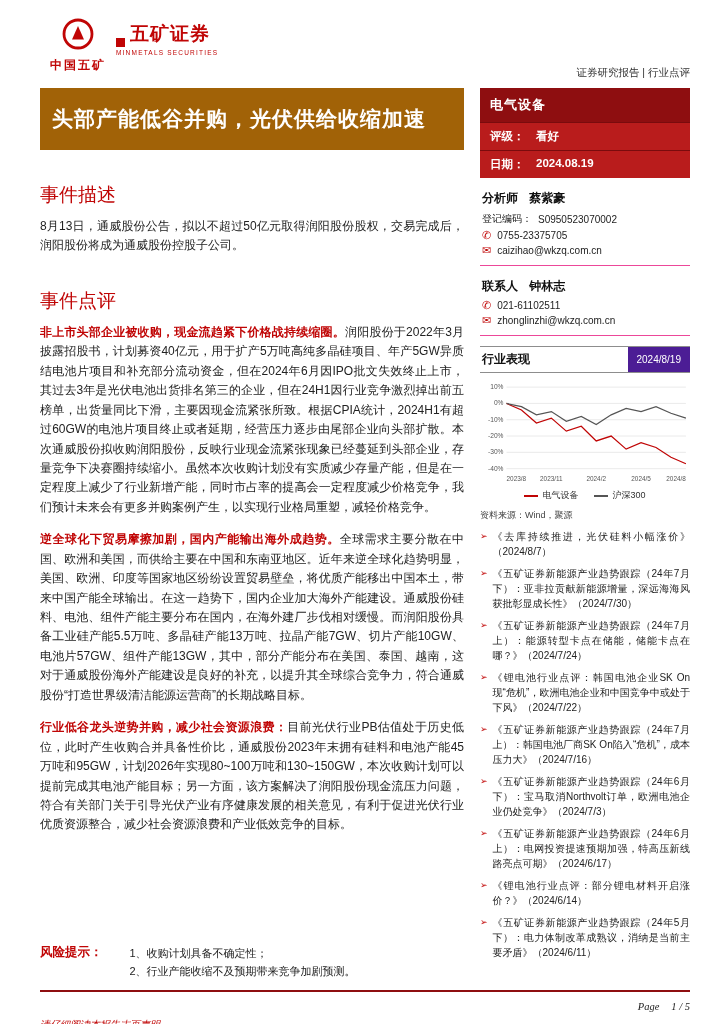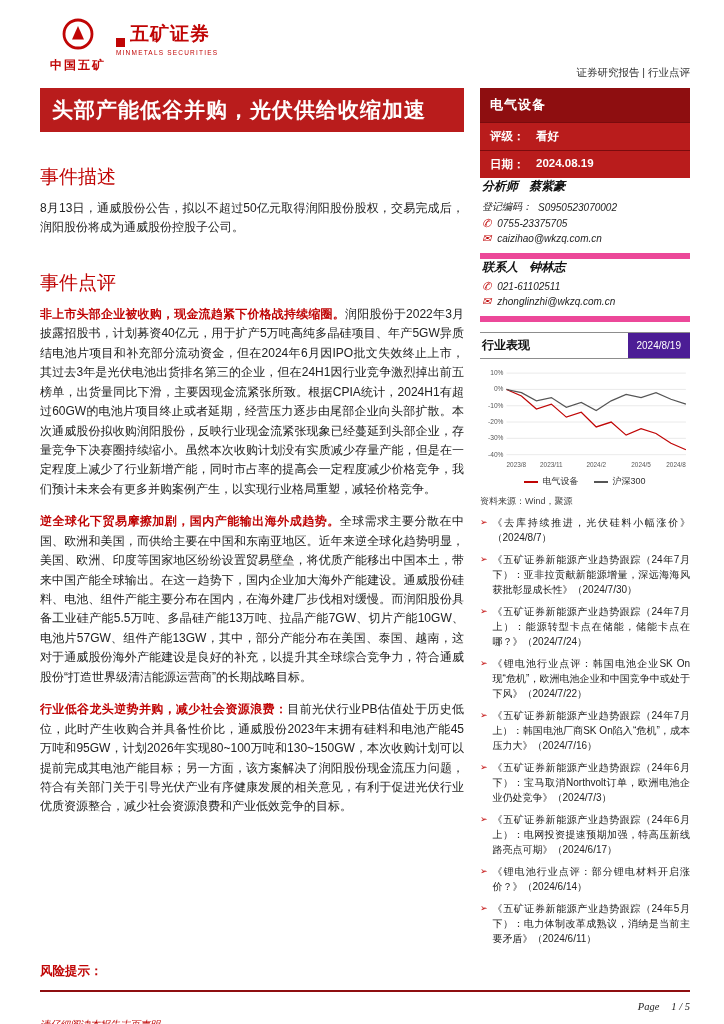--- a/index.html
+++ b/index.html
@@ -25,43 +25,43 @@
   .brand-sub { font-size:6.5px; color:#C00505; letter-spacing:1.2px; margin-top:2px; }
   .report-type { position:absolute; right:0; bottom:8px; font-size:10.5px; color:#333333; }
 
   
   .columns { flex:1; display:flex; gap:16px; min-height:0; }
   .left  { width:424px; display:flex; flex-direction:column; overflow:hidden; }
   .right { flex:1; display:flex; flex-direction:column; overflow:hidden; }
 
   
   .title-banner {
-    background:#b91c1c; color:#ffffff;
+    background:#a16207; color:#ffffff;
     font-size:21px; font-weight:bold; letter-spacing:1px;
-    padding:0 12px; height:44px; display:flex; align-items:center;
+    padding:0 12px; height:62px; display:flex; align-items:center;
     white-space:nowrap;
   }
 
   
   .sec-title { color:#C00505; font-weight:normal; font-size:19px; margin:32px 0 9px; }
   .body-text { font-size:12px; line-height:1.62; text-align:justify; color:#222222; }
   .pt { margin-bottom:13px; }
   .lead { color:#C00505; font-weight:bold; }
 
   .risk { margin-top:auto; display:flex; gap:27px; padding:6px 0 4px; }
   .risk-title { color:#C00505; font-weight:bold; font-size:12.5px; white-space:nowrap; }
   .risk-items { font-size:11px; line-height:1.65; color:#222222; }
 
   
   .info-box { width:100%; }
   .info-industry { background:#8E0E10; color:#ffffff; font-weight:bold; font-size:13px; padding:8px 10px; letter-spacing:1px; }
   .info-row { background:#b91c1c; color:#ffffff; font-weight:bold; font-size:11.5px; padding:6px 10px; border-top:1px solid #7a0b0d; display:flex; }
   .info-row .lbl { width:46px; }
 
-  .an-block { padding:0 2px 9px; border-bottom:6px solid #ec4899;font-style:italic; }
+  .an-block { padding:12px 2px 9px; border-bottom:1px solid #ec4899; }
   .an-name { font-size:12px; font-weight:bold; color:#111111; margin-bottom:5px; }
   .an-name .role { margin-right:8px; }
   .an-line { font-size:10px; color:#222222; margin-top:4px; display:flex; align-items:center; gap:6px; }
   .icon-red { color:#C00505; font-size:11px; line-height:1; }
 
   .perf-head { display:flex; justify-content:space-between; align-items:stretch; border-top:1px solid #8d8d8d; border-bottom:1px solid #8d8d8d; margin-top:10px; }
   .perf-title { font-weight:bold; font-size:12px; padding:4px 2px; color:#111111; }
   .perf-date { background:#4c1d95; color:#ffffff; font-size:10px; padding:0 9px; display:flex; align-items:center; }
 
   .chart { margin-top:8px; }
@@ -125,20 +125,26 @@
 
           <p class="body-text pt"><span class="lead">非上市头部企业被收购，现金流趋紧下价格战持续缩圈。</span><span>润阳股份于2022年3月披露招股书，计划募资40亿元，用于扩产5万吨高纯多晶硅项目、年产5GW异质结电池片项目和补充部分流动资金，但在2024年6月因IPO批文失效终止上市，其过去3年是光伏电池出货排名第三的企业，但在24H1因行业竞争激烈掉出前五榜单，出货量同比下滑，主要因现金流紧张所致。根据CPIA统计，2024H1有超过60GW的电池片项目终止或者延期，经营压力逐步由尾部企业向头部扩散。本次通威股份拟收购润阳股份，反映行业现金流紧张现象已经蔓延到头部企业，存量竞争下决赛圈持续缩小。虽然本次收购计划没有实质减少存量产能，但是在一定程度上减少了行业新增产能，同时市占率的提高会一定程度减少价格竞争，我们预计未来会有更多并购案例产生，以实现行业格局重塑，减轻价格竞争。</span></p>
 
           <p class="body-text pt"><span class="lead">逆全球化下贸易摩擦加剧，国内产能输出海外成趋势。</span><span>全球需求主要分散在中国、欧洲和美国，而供给主要在中国和东南亚地区。近年来逆全球化趋势明显，美国、欧洲、印度等国家地区纷纷设置贸易壁垒，将优质产能移出中国本土，带来中国产能全球输出。在这一趋势下，国内企业加大海外产能建设。通威股份硅料、电池、组件产能主要分布在国内，在海外建厂步伐相对缓慢。而润阳股份具备工业硅产能5.5万吨、多晶硅产能13万吨、拉晶产能7GW、切片产能10GW、电池片57GW、组件产能13GW，其中，部分产能分布在美国、泰国、越南，这对于通威股份海外产能建设是良好的补充，以提升其全球综合竞争力，符合通威股份“打造世界级清洁能源运营商”的长期战略目标。</span></p>
 
           <p class="body-text pt"><span class="lead">行业低谷龙头逆势并购，减少社会资源浪费：</span><span>目前光伏行业PB估值处于历史低位，此时产生收购合并具备性价比，通威股份2023年末拥有硅料和电池产能45万吨和95GW，计划2026年实现80~100万吨和130~150GW，本次收购计划可以提前完成其电池产能目标；另一方面，该方案解决了润阳股份现金流压力问题，符合有关部门关于引导光伏产业有序健康发展的相关意见，有利于促进光伏行业优质资源整合，减少社会资源浪费和产业低效竞争的目标。</span></p>
         </div>
 
       <div class="risk">
         <span class="risk-title">风险提示：</span>
+        <div class="risk-items">
+
+            <div>1、收购计划具备不确定性；</div>
+
+            <div>2、行业产能收缩不及预期带来竞争加剧预测。</div>
+          </div>
       </div>
     </main>
 
     <aside class="right">
 
       <div class="info-box">
         <div class="info-industry">电气设备</div>
         <div class="info-row">
           <span class="lbl">评级：</span>
           <span>看好</span>

